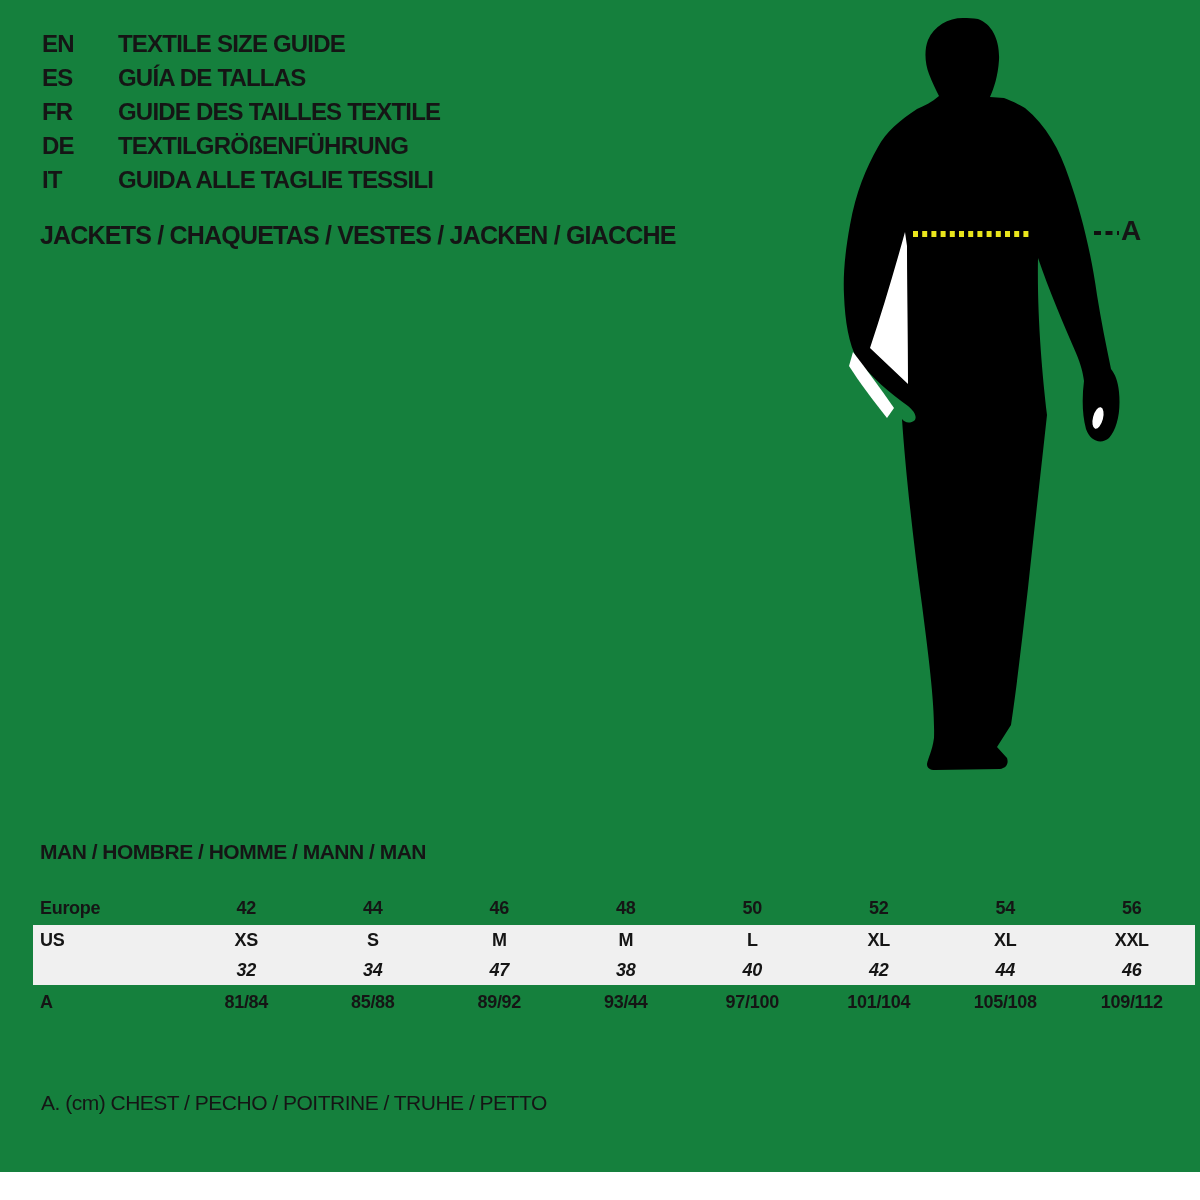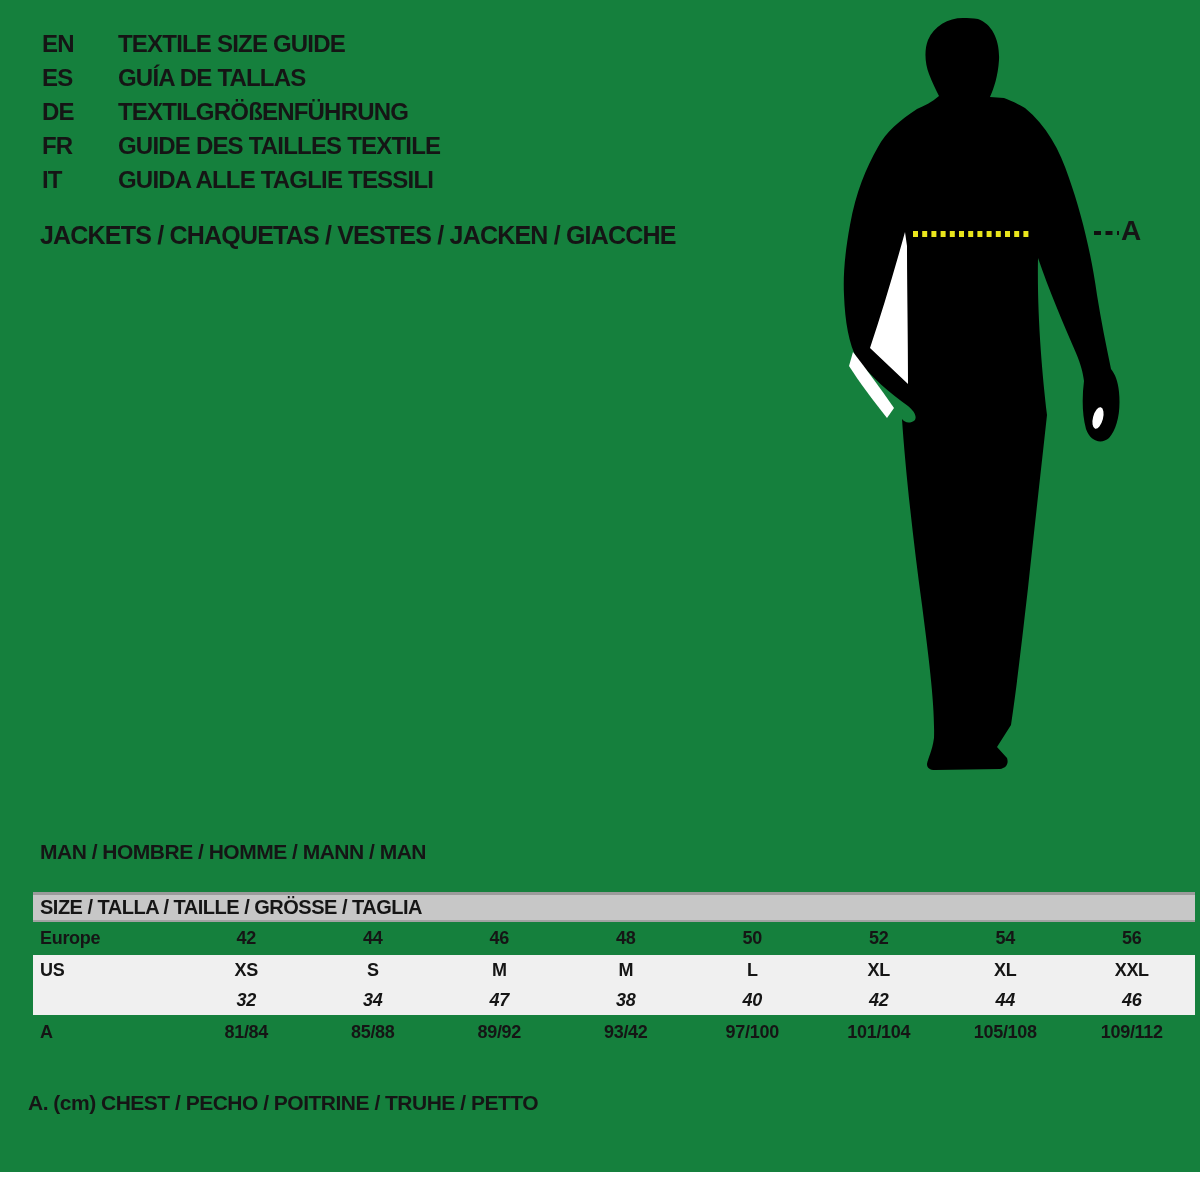--- a/index.html
+++ b/index.html
@@ -38,44 +38,44 @@
   .trow { display:grid; grid-template-columns:150px repeat(8,1fr); align-items:center;
           font-size:18px; font-weight:bold; letter-spacing:-0.3px; }
   .tlabel { text-align:left; padding-left:7px; }
   .tcell { text-align:center; }
   .row-europe { height:33px; }
   .row-us { height:30px; background:#f0f0f0; }
   .row-num { height:30px; background:#f0f0f0;font-style:italic; }
   .row-chest { height:35px; }
 
   
-  .footnote { position:absolute; left:28px; top:1091px;
-              font-size:21px; font-weight:bold; letter-spacing:-0.5px; }
+  .footnote { position:absolute; left:41px; top:1091px;
+              font-size:21px; font-weight:normal; letter-spacing:-0.5px; }
 </style>
 </head>
 <body>
 
 <div class="sheet">
 
   <section class="lang-list">
     <div class="lang-row">
       <span class="lang-code">EN</span>
       <span class="lang-label">TEXTILE SIZE GUIDE</span>
     </div>
     <div class="lang-row">
       <span class="lang-code">ES</span>
       <span class="lang-label">GUÍA DE TALLAS</span>
     </div>
     <div class="lang-row">
+      <span class="lang-code">FR</span>
+      <span class="lang-label">GUIDE DES TAILLES TEXTILE</span>
+    </div>
+    <div class="lang-row">
       <span class="lang-code">DE</span>
       <span class="lang-label">TEXTILGRÖßENFÜHRUNG</span>
-    </div>
-    <div class="lang-row">
-      <span class="lang-code">FR</span>
-      <span class="lang-label">GUIDE DES TAILLES TEXTILE</span>
     </div>
     <div class="lang-row">
       <span class="lang-code">IT</span>
       <span class="lang-label">GUIDA ALLE TAGLIE TESSILI</span>
     </div>
   </section>
 
   <section class="categories">
     <div>JACKETS / CHAQUETAS / VESTES / JACKEN / GIACCHE</div>
   </section>
@@ -108,21 +108,20 @@
       <line x1="93" y1="234" x2="211" y2="234" stroke="#e9e51c" stroke-width="6" stroke-dasharray="5 4.2"></line>
 
       <line x1="274" y1="233" x2="299" y2="233" stroke="#101010" stroke-width="4" stroke-dasharray="7 4.5"></line>
     </svg>
   </div>
   <span class="measure-label">A</span>
 
   <h2 class="man-heading">MAN / HOMBRE / HOMME / MANN / MAN</h2>
 
   <div class="size-table">
-    <div class="table-header">SIZE / TALLA / TAILLE / GRÖSSE / TAGLIA</div>
 
     <div class="trow row-europe">
       <span class="tlabel">Europe</span>
       <span class="tcell">42</span>
       <span class="tcell">44</span>
       <span class="tcell">46</span>
       <span class="tcell">48</span>
       <span class="tcell">50</span>
       <span class="tcell">52</span>
       <span class="tcell">54</span>
@@ -151,21 +150,21 @@
       <span class="tcell">42</span>
       <span class="tcell">44</span>
       <span class="tcell">46</span>
     </div>
 
     <div class="trow row-chest">
       <span class="tlabel">A</span>
       <span class="tcell">81/84</span>
       <span class="tcell">85/88</span>
       <span class="tcell">89/92</span>
-      <span class="tcell">93/42</span>
+      <span class="tcell">93/44</span>
       <span class="tcell">97/100</span>
       <span class="tcell">101/104</span>
       <span class="tcell">105/108</span>
       <span class="tcell">109/112</span>
     </div>
   </div>
 
   <div class="footnote">A. (cm) CHEST / PECHO / POITRINE / TRUHE / PETTO</div>
 
 </div>

